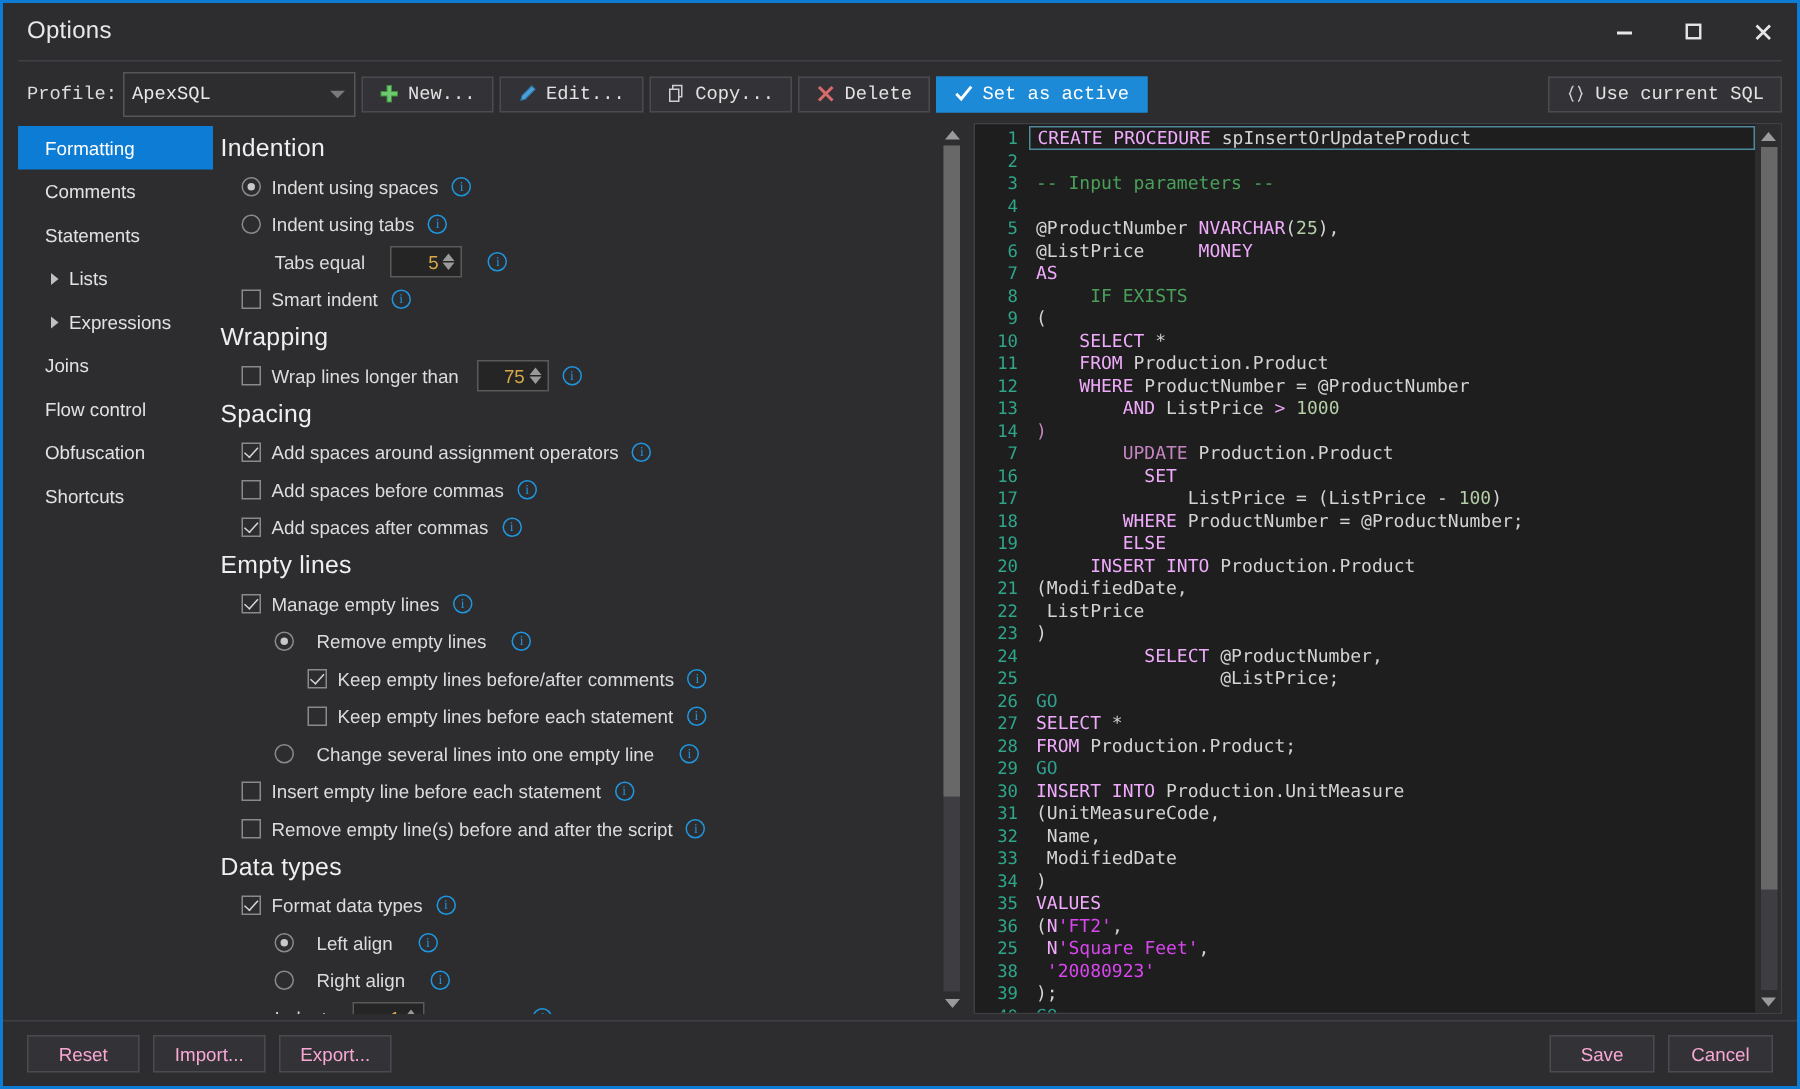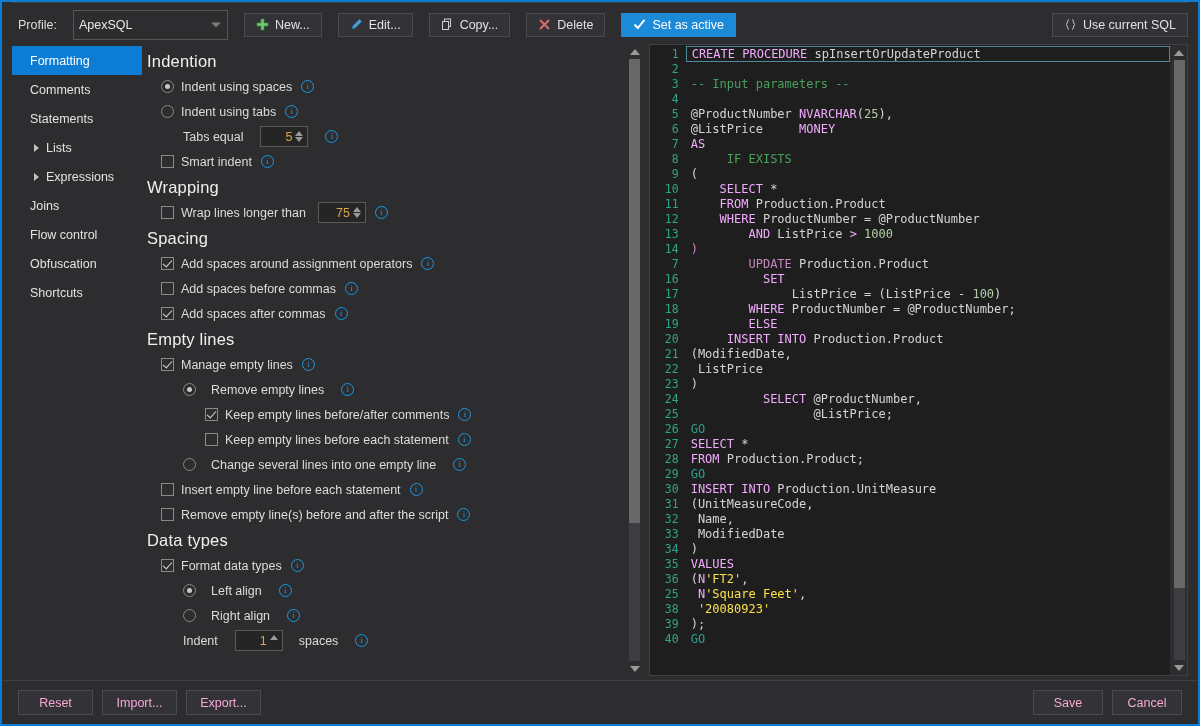--- a/index.html
+++ b/index.html
@@ -29,23 +29,24 @@
   .win-btn {
     width: 46px; height: 100%;
     display: flex; align-items: center; justify-content: center;
     color: #e6e6e6;
   }
   .win-btn svg { display: block; }
   
   .body { flex: 1 1 auto; display: flex; flex-direction: column; padding: 0 10px 0 10px; min-height:0;}
   .topbar {
     height: 42px; flex: 0 0 42px;
-    display: flex; align-items: center; gap: 16px;
+    display: flex; align-items: center; gap: 4px;
     border-top: 1px solid #3f3f46;
     padding-top: 2px;
+    font-family: Liberation Mono, monospace;
   }
   .profile-label { color: #dcdcdc; font-size: 12.5px; margin-left: 6px; }
   .combo {
     width: 155px; height: 30px;
     background: #2d2d30;
     border: 1px solid #565656;
     display: flex; align-items: center;
     position: relative;
   }
   .combo .val { color: #e8e8e8; font-size: 12.5px; padding-left: 5px; }
@@ -167,21 +168,21 @@
     background: #1e1e1e;
   }
   .code {
     flex: 1 1 auto; color: #d4d4d4;
     font-family: "DejaVu Sans Mono", monospace; font-size: 12px;
     white-space: pre; padding-left: 5px; line-height: 14px; min-width: 0;
   }
   .k  { color: #f0abfc; }   
   .k2 { color: #c586c0; }   
   .cm { color: #4aa05a; }   
-  .st { color: #fde047; }   
+  .st { color: #d946ef; }   
   .num{ color: #b5cea8; }   
   .go { color: #2f9e8f; }   
   
   .footer {
     height: 44px; flex: 0 0 44px;
     display: flex; align-items: center; gap: 9px;
     padding: 0 16px 0 16px;
     border-top: 1px solid #3f3f46;
   }
   .fbtn {
@@ -191,20 +192,40 @@
     display: inline-flex; align-items: center; justify-content: center;
     padding: 0 12px;
   }
   .fbtn.wide { min-width: 70px; }
 </style>
 </head>
 <body>
 
 <div class="window">
 
+  <div class="titlebar">
+    <span class="title-text">Options</span>
+    <div class="win-btns">
+      <div class="win-btn">
+        <svg width="12" height="12" viewBox="0 0 12 12">
+            <rect x="1" y="6" width="10" height="2" fill="#e6e6e6"></rect>
+          </svg>
+      </div>
+      <div class="win-btn">
+        <svg width="12" height="12" viewBox="0 0 12 12">
+            <rect x="1.5" y="1.5" width="9" height="9" fill="none" stroke="#e6e6e6" stroke-width="1.6"></rect>
+          </svg>
+      </div>
+      <div class="win-btn">
+        <svg width="13" height="13" viewBox="0 0 13 13">
+            <path d="M2 2 L11 11 M11 2 L2 11" stroke="#e6e6e6" stroke-width="1.8" fill="none"></path>
+          </svg>
+      </div>
+    </div>
+  </div>
 
   <div class="body">
 
     <div class="topbar">
       <span class="profile-label">Profile:</span>
       <div class="combo">
         <span class="val">ApexSQL</span>
         <span class="arrow"></span>
       </div>
 

